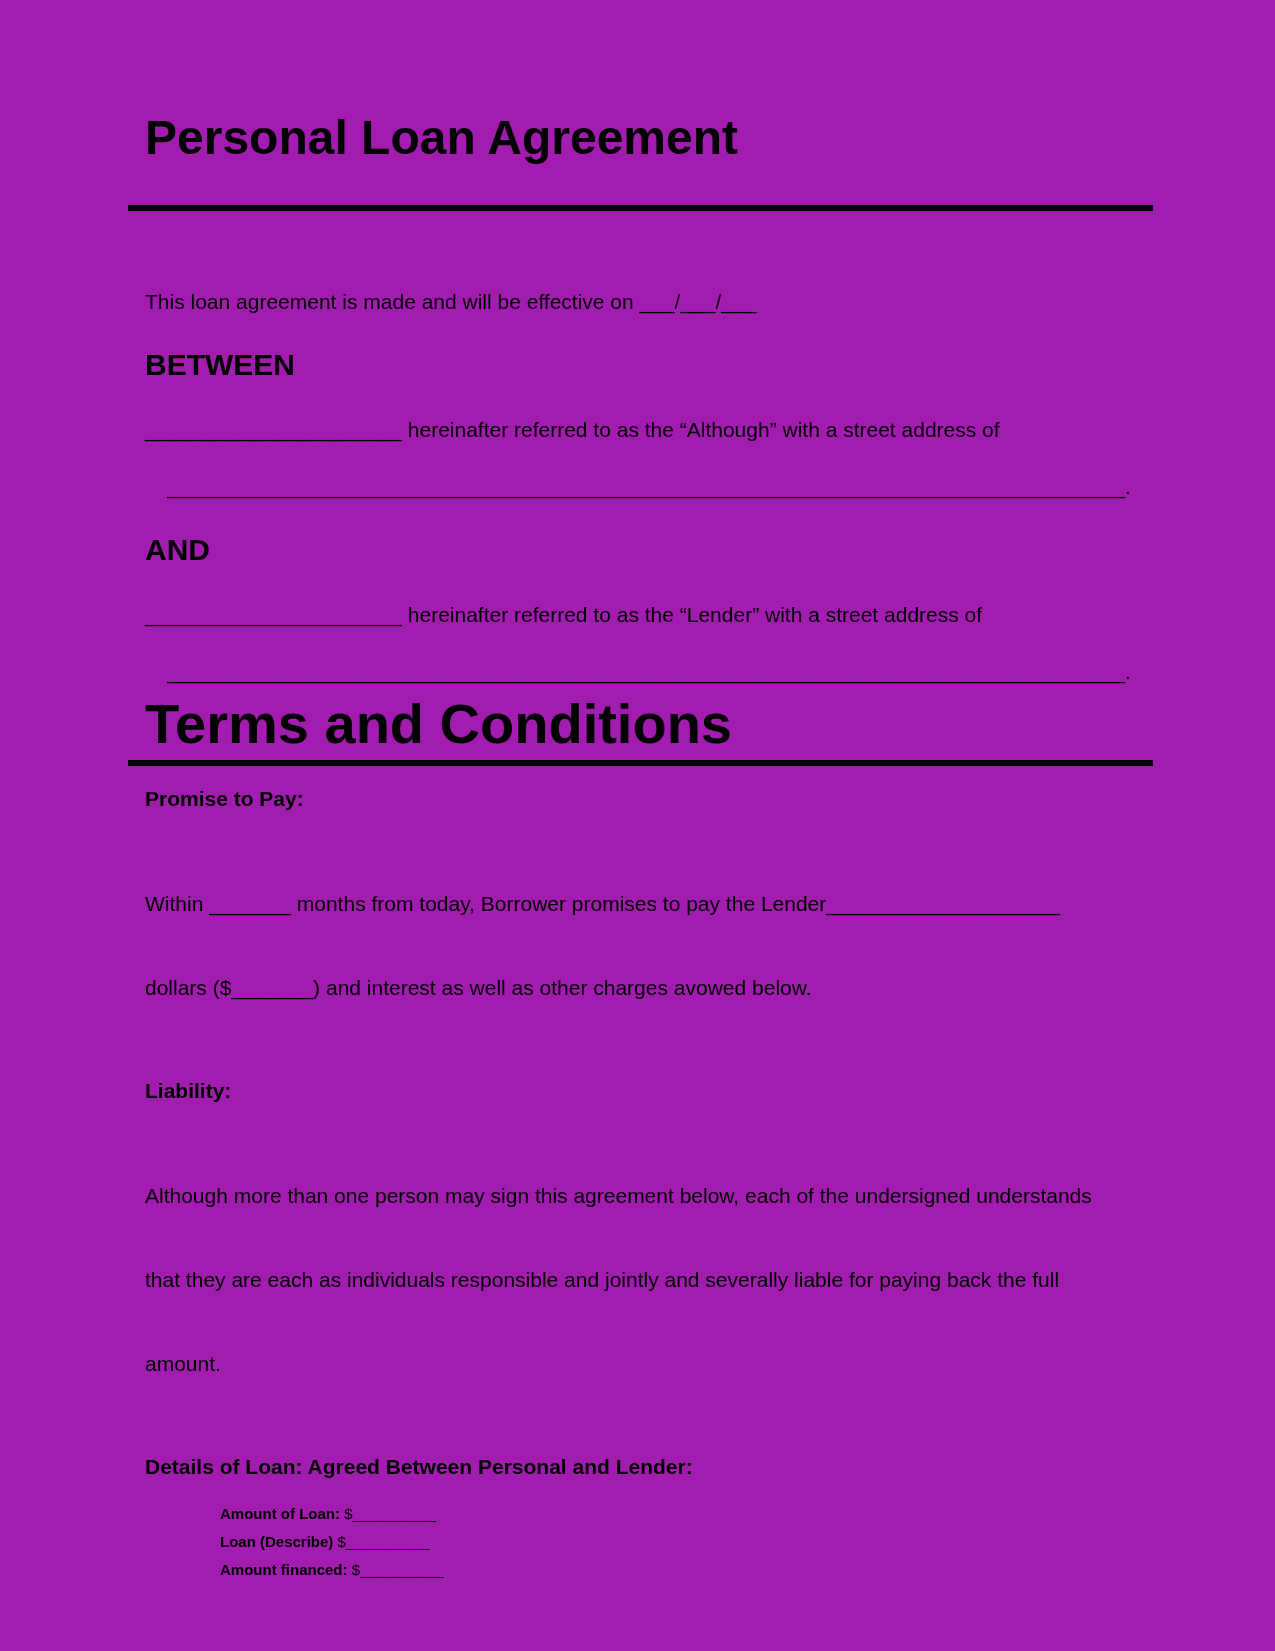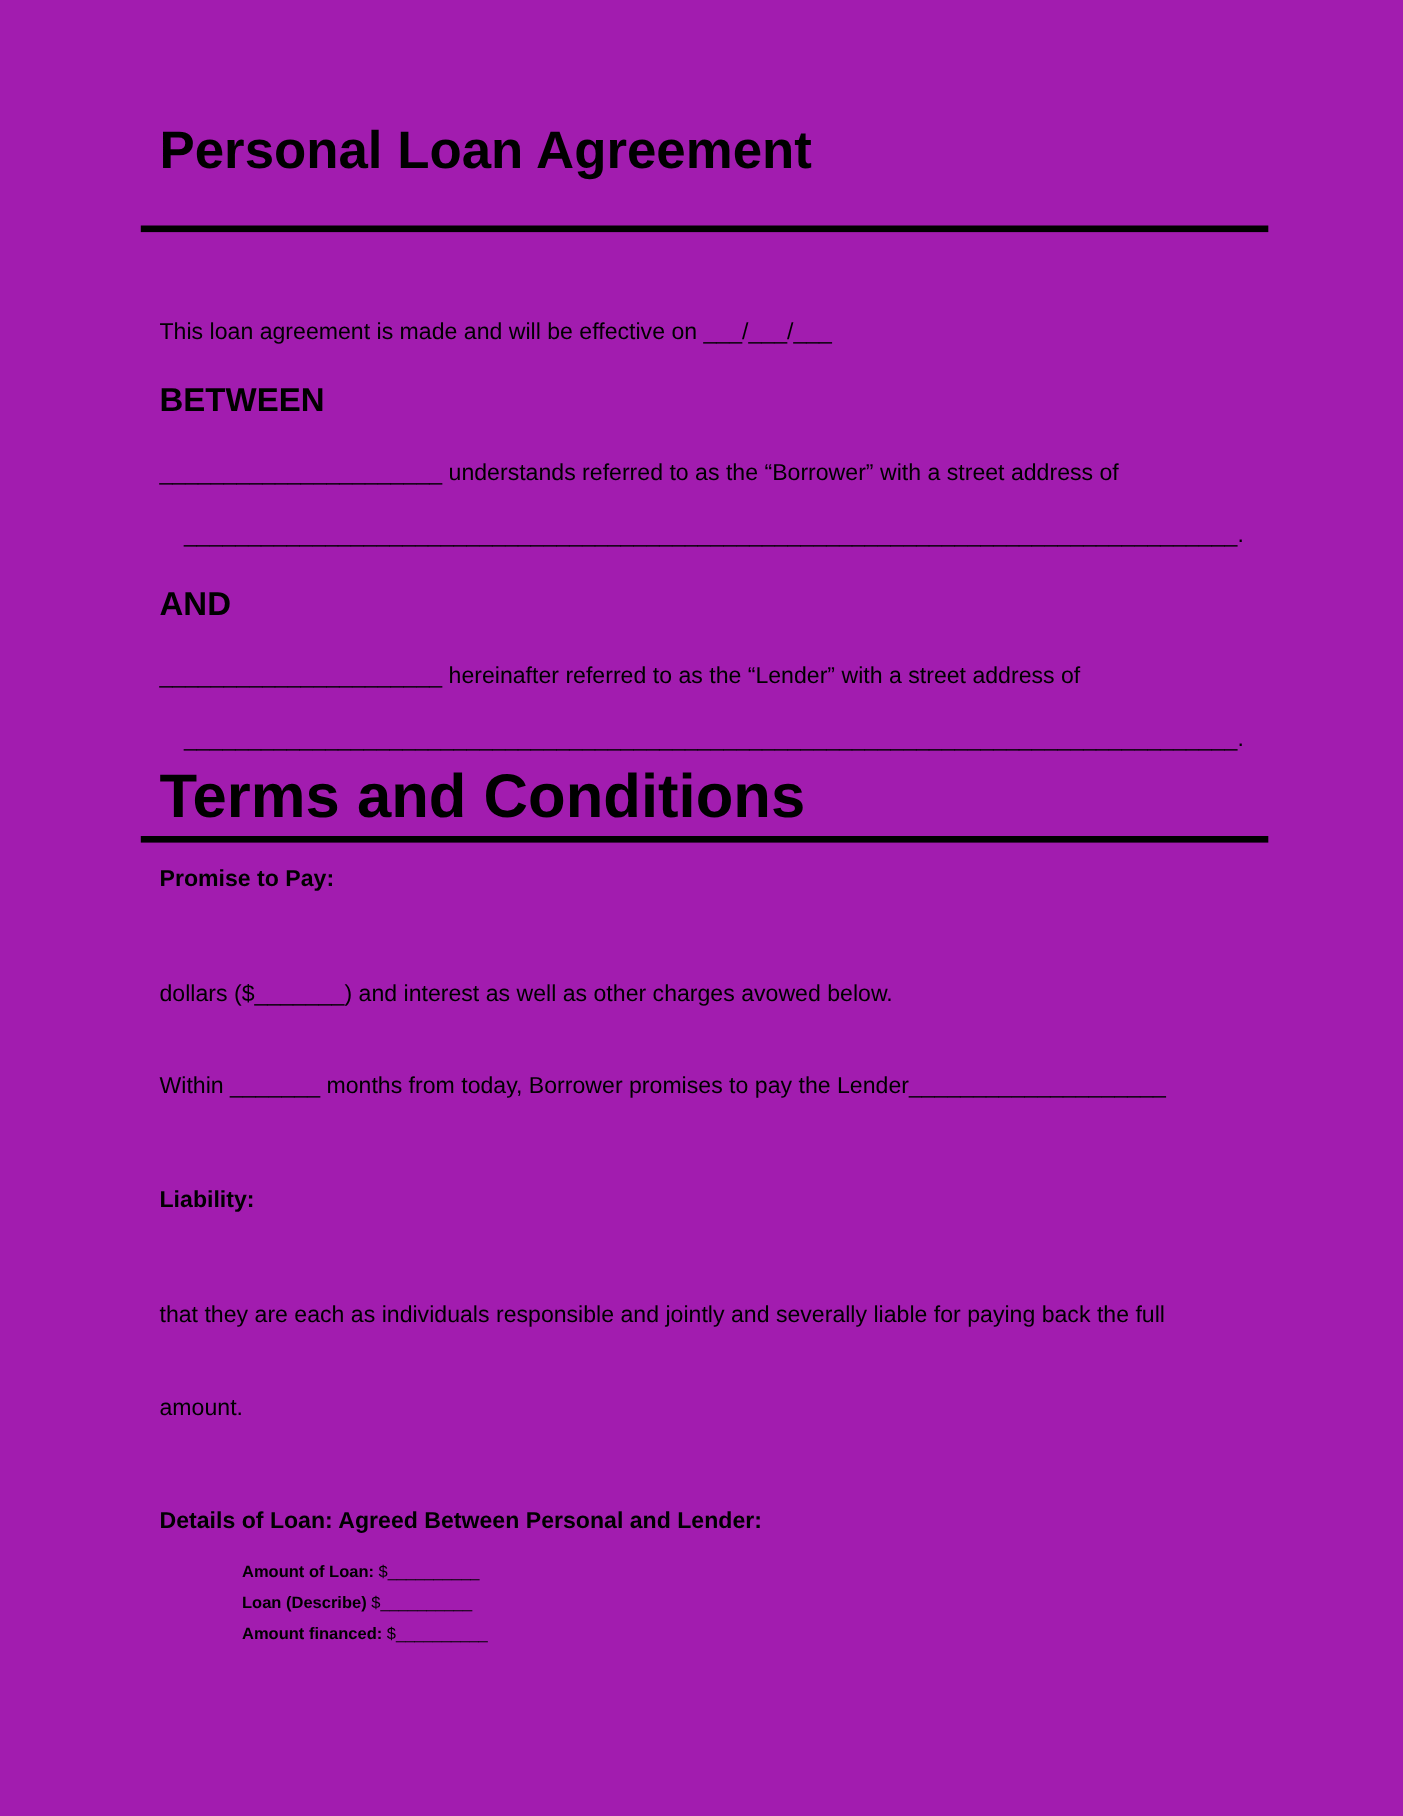--- a/index.html
+++ b/index.html
@@ -68,38 +68,39 @@
 
 <div class="page">
   <div class="content">
 
     <h1 class="doc-title">Personal Loan Agreement</h1>
     <div class="rule rule-1" style="background: rgb(0, 0, 0);"></div>
 
     <div class="body-text intro">This loan agreement is made and will be effective on ___/___/___</div>
 
     <h2 class="party-heading">BETWEEN</h2>
-    <div class="body-text party-line">______________________ understands referred to as the “Borrower” with a street address of</div>
+    <div class="body-text party-line">______________________ hereinafter referred to as the “Although” with a street address of</div>
     <div class="body-text address-line">__________________________________________________________________________________.</div>
 
     <h2 class="party-heading">AND</h2>
     <div class="body-text party-line">______________________ hereinafter referred to as the “Lender” with a street address of</div>
     <div class="body-text address-line">__________________________________________________________________________________.</div>
 
     <h1 class="section-title">Terms and Conditions</h1>
     <div class="rule rule-2" style="background: rgb(0, 0, 0);"></div>
 
     <h3 class="sub-heading after-rule">Promise to Pay:</h3>
     <div class="body-text para">
+      <div class="line">Within _______ months from today, Borrower promises to pay the Lender____________________</div>
       <div class="line">dollars ($_______) and interest as well as other charges avowed below.</div>
-      <div class="line">Within _______ months from today, Borrower promises to pay the Lender____________________</div>
     </div>
 
     <h3 class="sub-heading">Liability:</h3>
     <div class="body-text para">
+      <div class="line">Although more than one person may sign this agreement below, each of the undersigned understands</div>
       <div class="line">that they are each as individuals responsible and jointly and severally liable for paying back the full</div>
       <div class="line">amount.</div>
     </div>
 
     <h3 class="sub-heading">Details of Loan: Agreed Between Personal and Lender:</h3>
     <div class="details-list">
       <div class="detail-row"><span class="detail-label">Amount of Loan: </span><span class="detail-blank">$__________</span></div>
       <div class="detail-row"><span class="detail-label">Loan (Describe) </span><span class="detail-blank">$__________</span></div>
       <div class="detail-row"><span class="detail-label">Amount financed: </span><span class="detail-blank">$__________</span></div>
 

